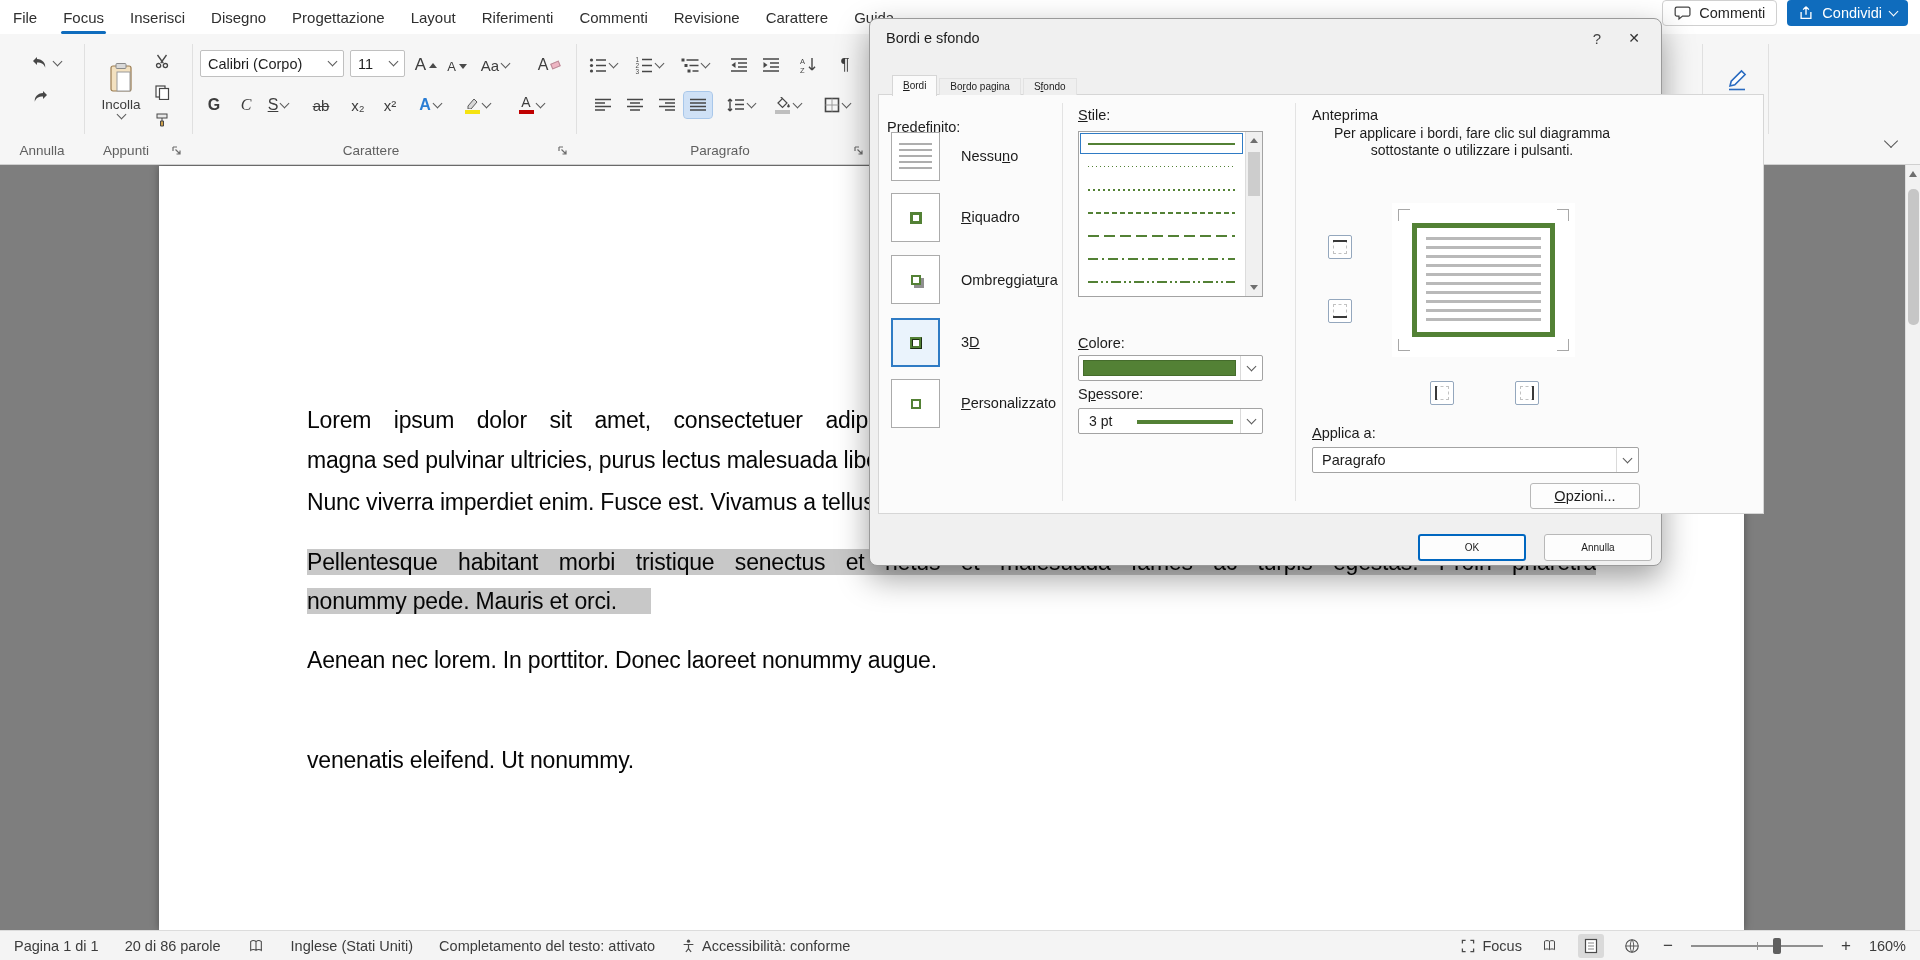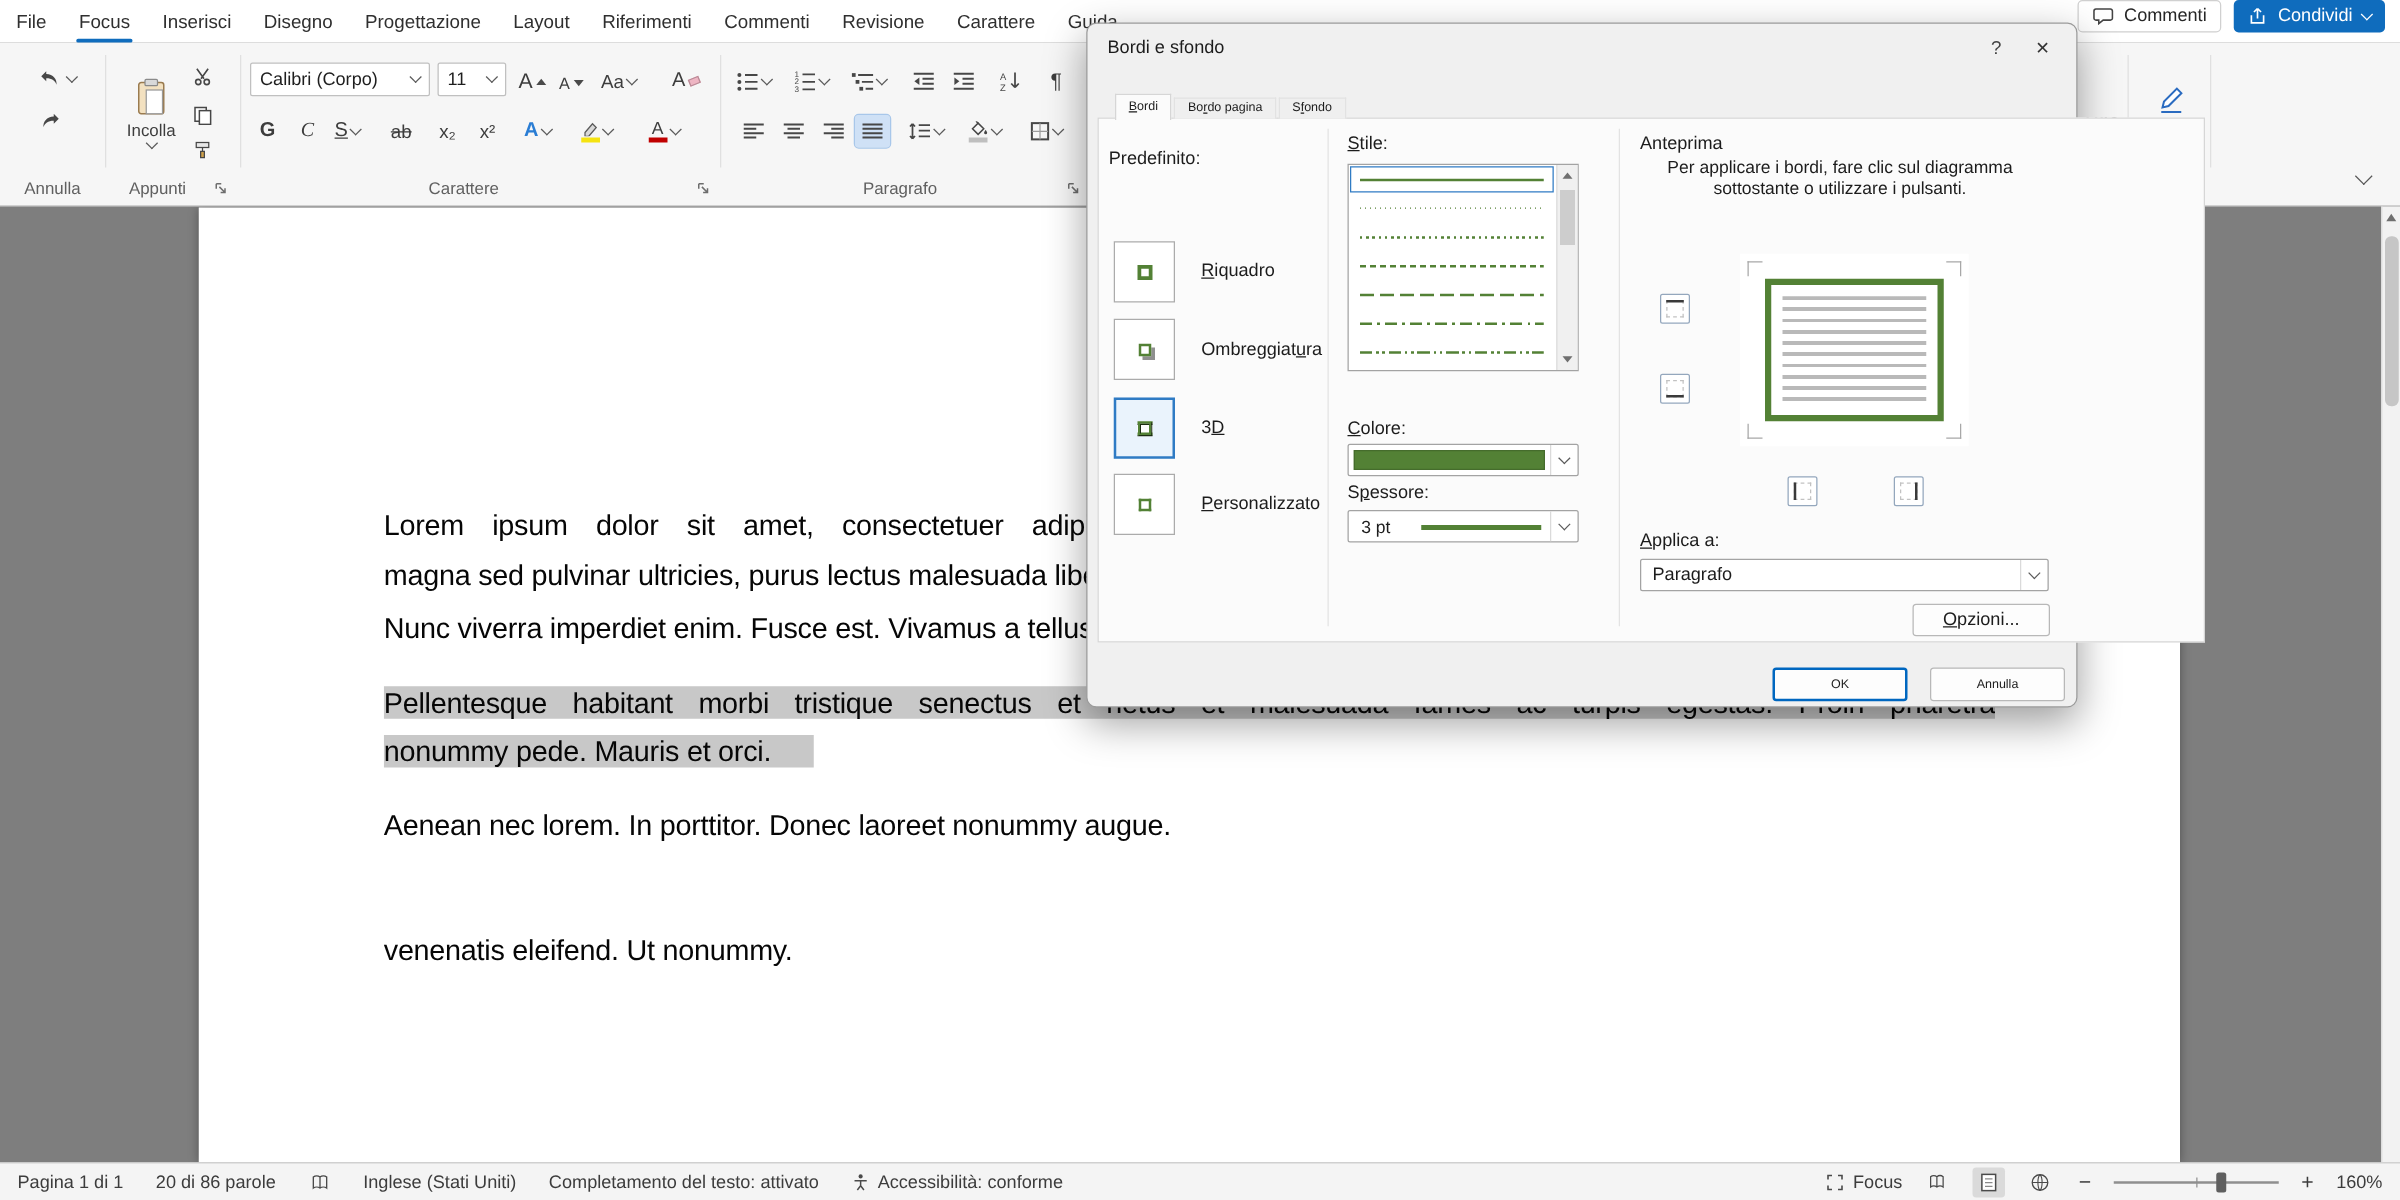--- a/index.html
+++ b/index.html
@@ -503,20 +503,26 @@
     <div class="dtabs">
       <span class="dtab active"><u>B</u>ordi</span>
       <span class="dtab">Bo<u>r</u>do pagina</span>
       <span class="dtab">S<u>f</u>ondo</span>
     </div>
 
     <div class="dpage">
 
       <div class="dlabel" style="left:8px;top:24px">Predefinito:</div>
 
+      <div class="preset" style="top:37px">
+        <span class="picon">
+            <span class="ml"></span>
+          </span>
+        <span class="plabel" style="top:16px">Nessu<u>n</u>o</span>
+      </div>
       <div class="preset" style="top:98px">
         <span class="picon">
             <span class="pframe"><span class="ml"></span></span>
           </span>
         <span class="plabel" style="top:16px"><u>R</u>iquadro</span>
       </div>
       <div class="preset" style="top:160px">
         <span class="picon">
             <span class="pframe pf-shadow"><span class="ml"></span></span>
           </span>

